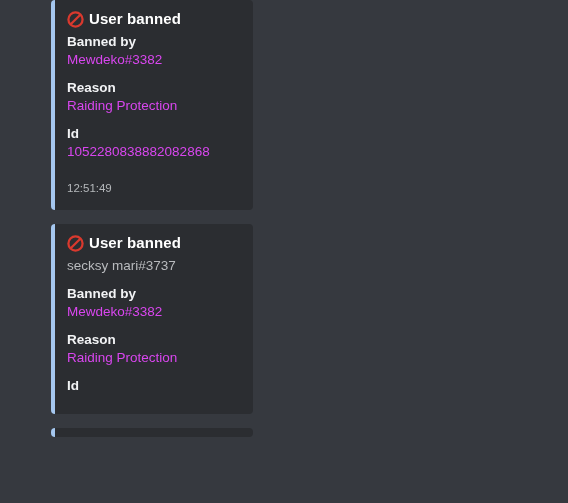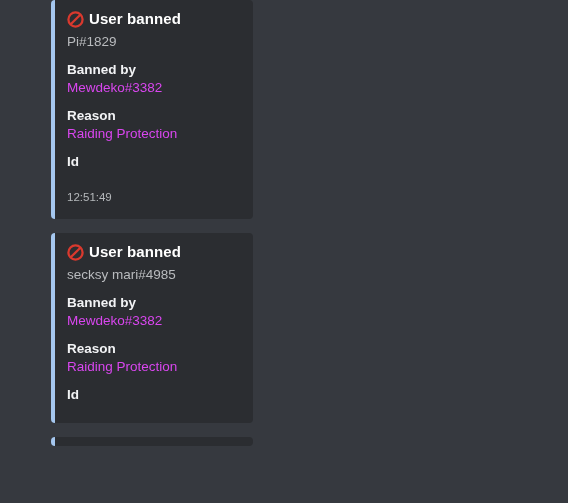--- a/index.html
+++ b/index.html
@@ -116,48 +116,48 @@
     <div class="embed">
       <div class="embed-title">
         <span class="ban-icon">
           <svg viewBox="0 0 24 24" width="17" height="17" aria-hidden="true">
             <circle cx="12" cy="12" r="10" fill="none" stroke="#d9392e" stroke-width="3.2"></circle>
             <line x1="5.2" y1="18.8" x2="18.8" y2="5.2" stroke="#d9392e" stroke-width="3.2" stroke-linecap="butt"></line>
           </svg>
         </span>
         <span>User banned</span>
       </div>
-      <div class="embed-description">Pi#1829</div>
 
       <div class="field">
         <div class="field-name">Banned by</div>
         <div class="field-value">Mewdeko#3382</div>
       </div>
       <div class="field">
         <div class="field-name">Reason</div>
         <div class="field-value">Raiding Protection</div>
       </div>
       <div class="field">
         <div class="field-name">Id</div>
+        <div class="field-value">1052280838882082868</div>
       </div>
 
       <div class="embed-footer">12:51:49</div>
     </div>
 
     <div class="embed">
       <div class="embed-title">
         <span class="ban-icon">
           <svg viewBox="0 0 24 24" width="17" height="17" aria-hidden="true">
             <circle cx="12" cy="12" r="10" fill="none" stroke="#d9392e" stroke-width="3.2"></circle>
             <line x1="5.2" y1="18.8" x2="18.8" y2="5.2" stroke="#d9392e" stroke-width="3.2" stroke-linecap="butt"></line>
           </svg>
         </span>
         <span>User banned</span>
       </div>
-      <div class="embed-description">secksy mari#4985</div>
+      <div class="embed-description">secksy mari#3737</div>
 
       <div class="field">
         <div class="field-name">Banned by</div>
         <div class="field-value">Mewdeko#3382</div>
       </div>
       <div class="field">
         <div class="field-name">Reason</div>
         <div class="field-value">Raiding Protection</div>
       </div>
       <div class="field">

